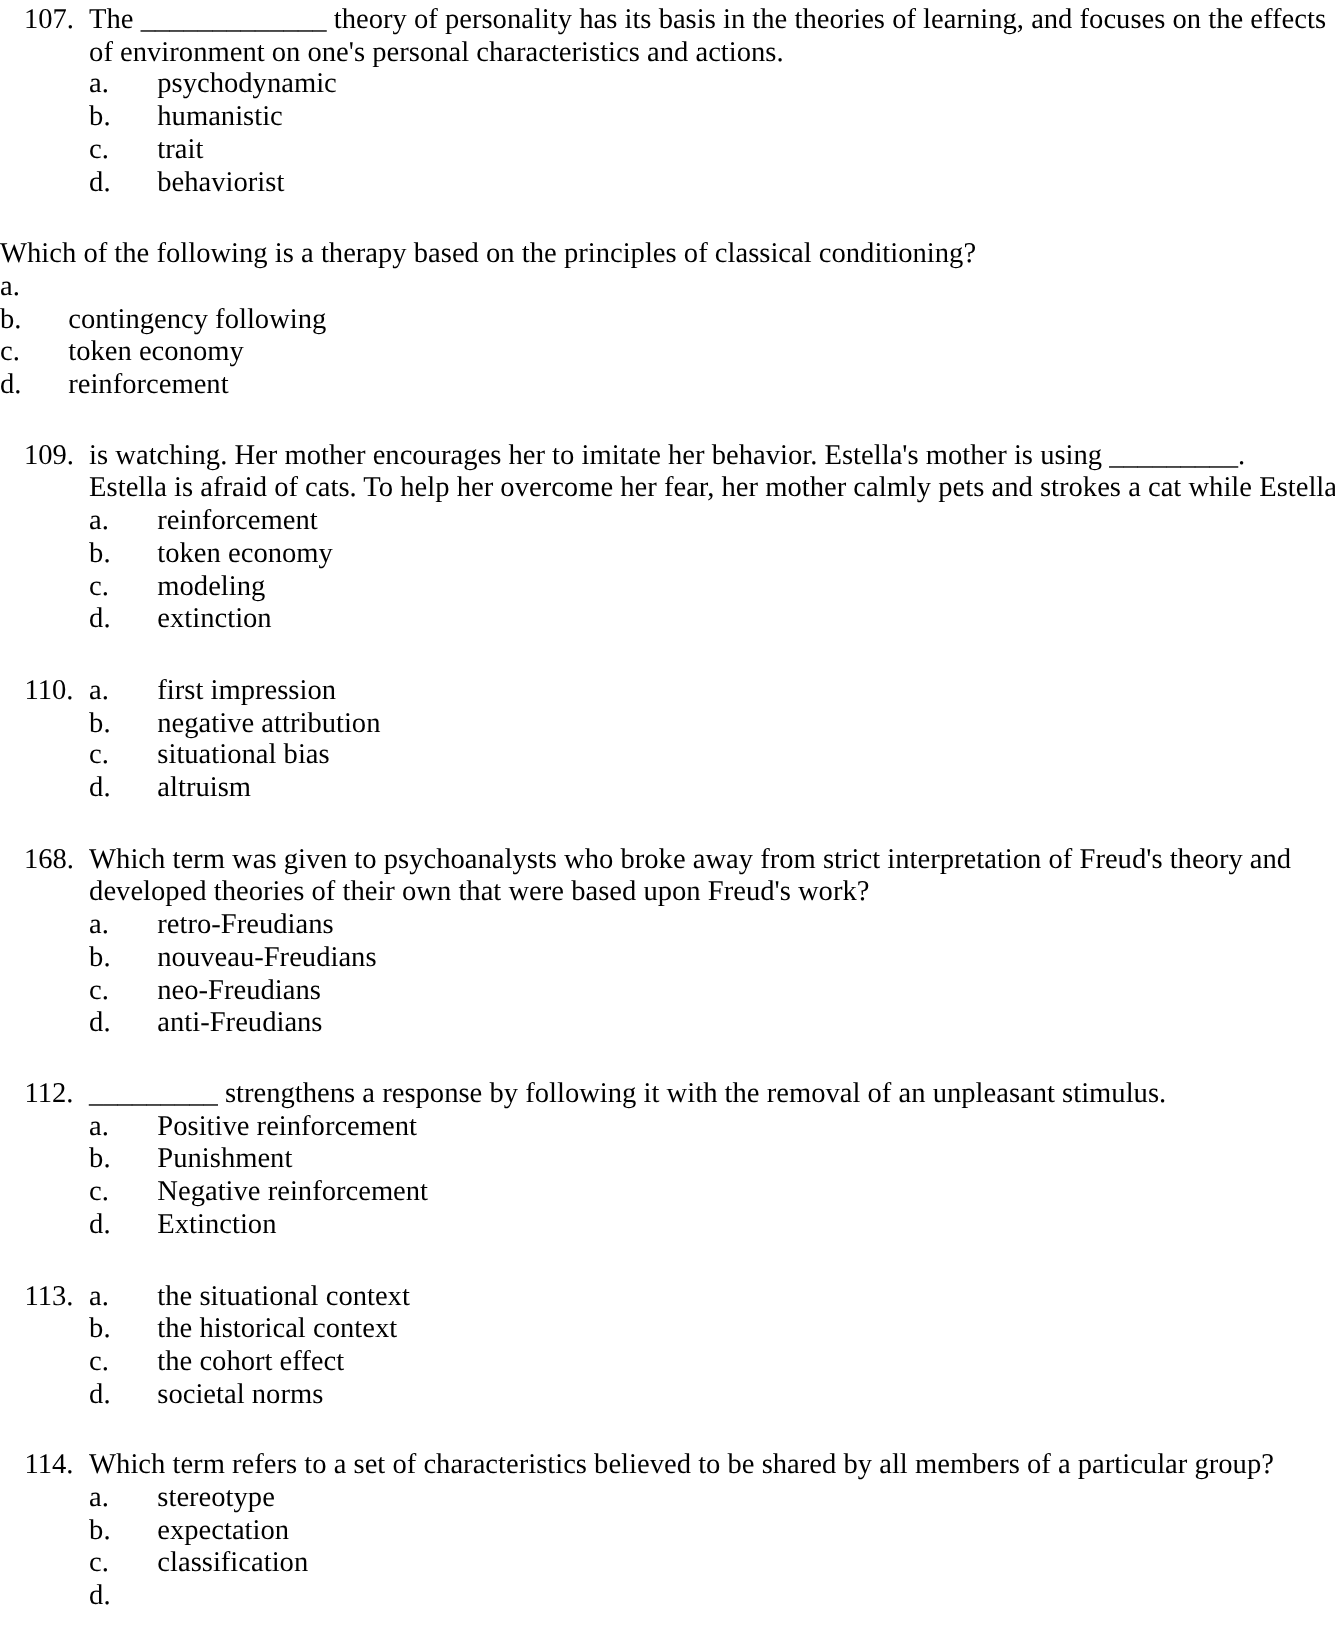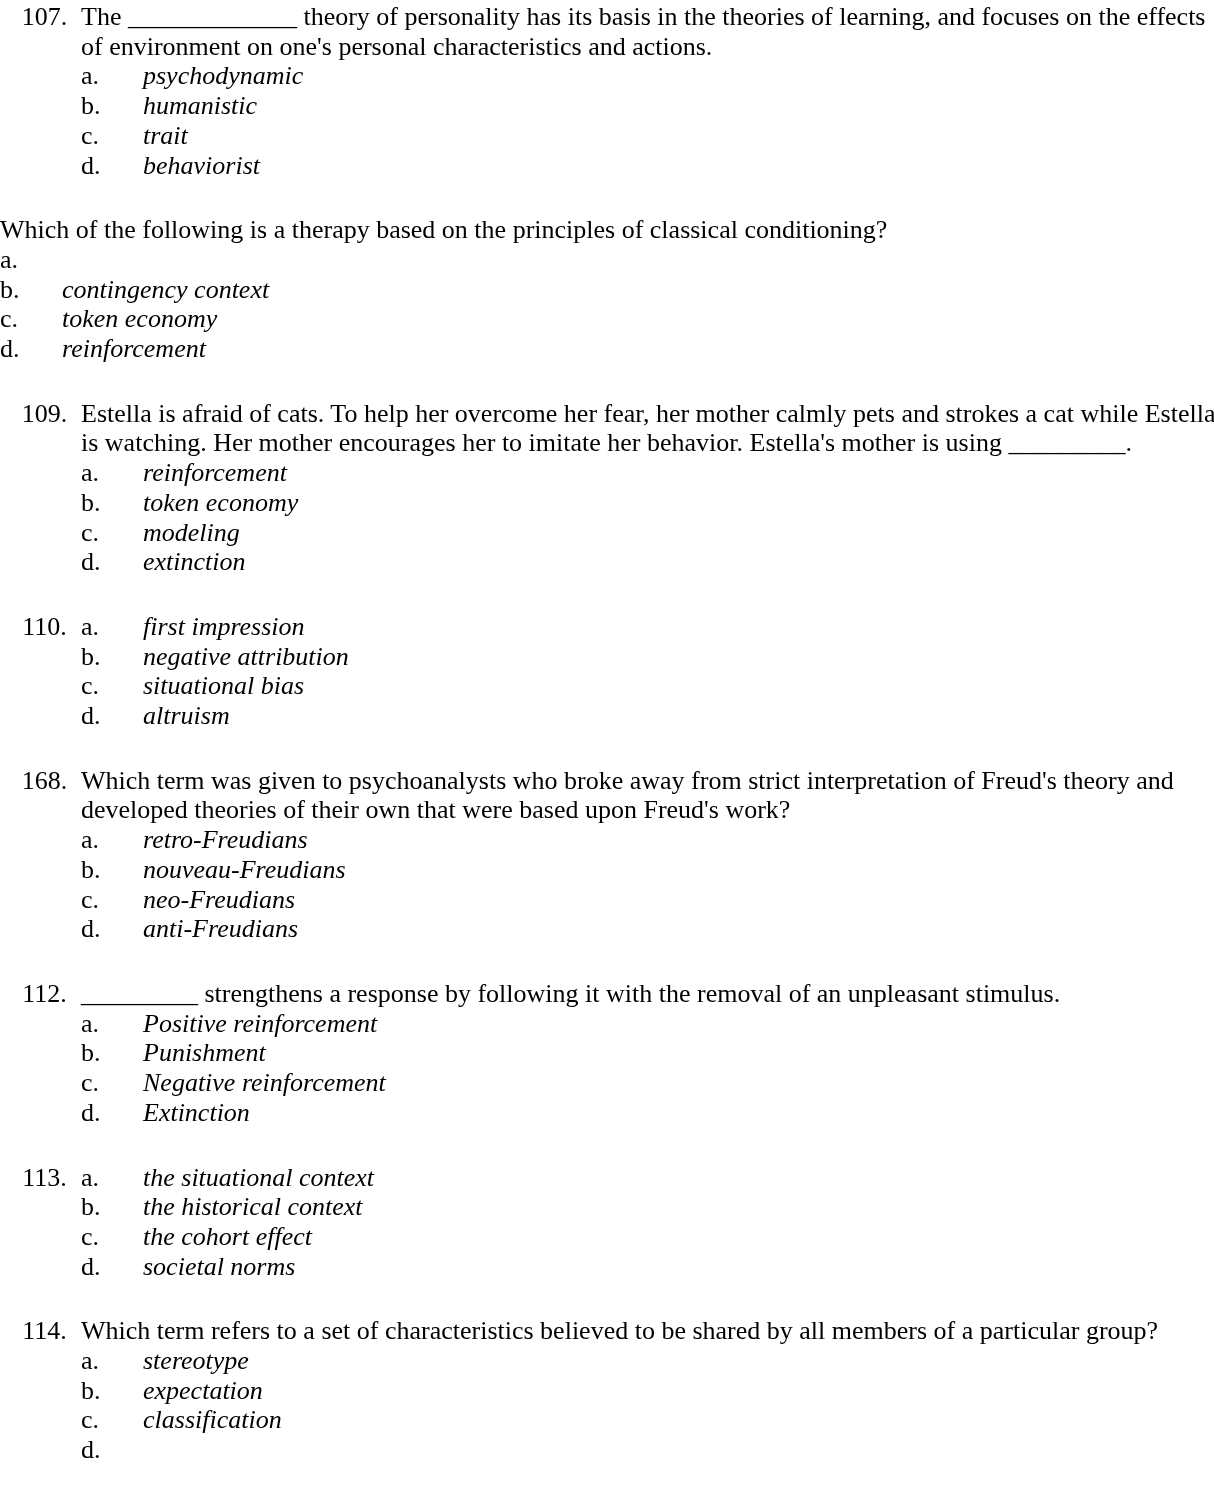--- a/index.html
+++ b/index.html
@@ -40,21 +40,20 @@
   .opt {
     display: flex;
     white-space: nowrap;
   }
   .opt-letter {
     flex: none;
     width: 62px;
   }
   .opt-text {
     flex: none;
-    font-style: italic;
   }
 </style>
 </head>
 <body>
 
 <div class="page">
   <div class="question">
     <div class="qnum">107.</div>
     <div class="qbody">
       <div>
@@ -86,40 +85,40 @@
     <div class="qbody">
       <div>
           <div class="qline">Which of the following is a therapy based on the principles of classical conditioning?</div>
         </div>
       <div>
           <div class="opt">
             <span class="opt-letter">a.</span>
           </div>
           <div class="opt">
             <span class="opt-letter">b.</span>
-            <span class="opt-text">contingency context</span>
+            <span class="opt-text">contingency following</span>
           </div>
           <div class="opt">
             <span class="opt-letter">c.</span>
             <span class="opt-text">token economy</span>
           </div>
           <div class="opt">
             <span class="opt-letter">d.</span>
             <span class="opt-text">reinforcement</span>
           </div>
         </div>
     </div>
   </div>
 
   <div class="question">
     <div class="qnum">109.</div>
     <div class="qbody">
       <div>
+          <div class="qline">is watching. Her mother encourages her to imitate her behavior. Estella's mother is using _________.</div>
           <div class="qline">Estella is afraid of cats. To help her overcome her fear, her mother calmly pets and strokes a cat while Estella</div>
-          <div class="qline">is watching. Her mother encourages her to imitate her behavior. Estella's mother is using _________.</div>
         </div>
       <div>
           <div class="opt">
             <span class="opt-letter">a.</span>
             <span class="opt-text">reinforcement</span>
           </div>
           <div class="opt">
             <span class="opt-letter">b.</span>
             <span class="opt-text">token economy</span>
           </div>

